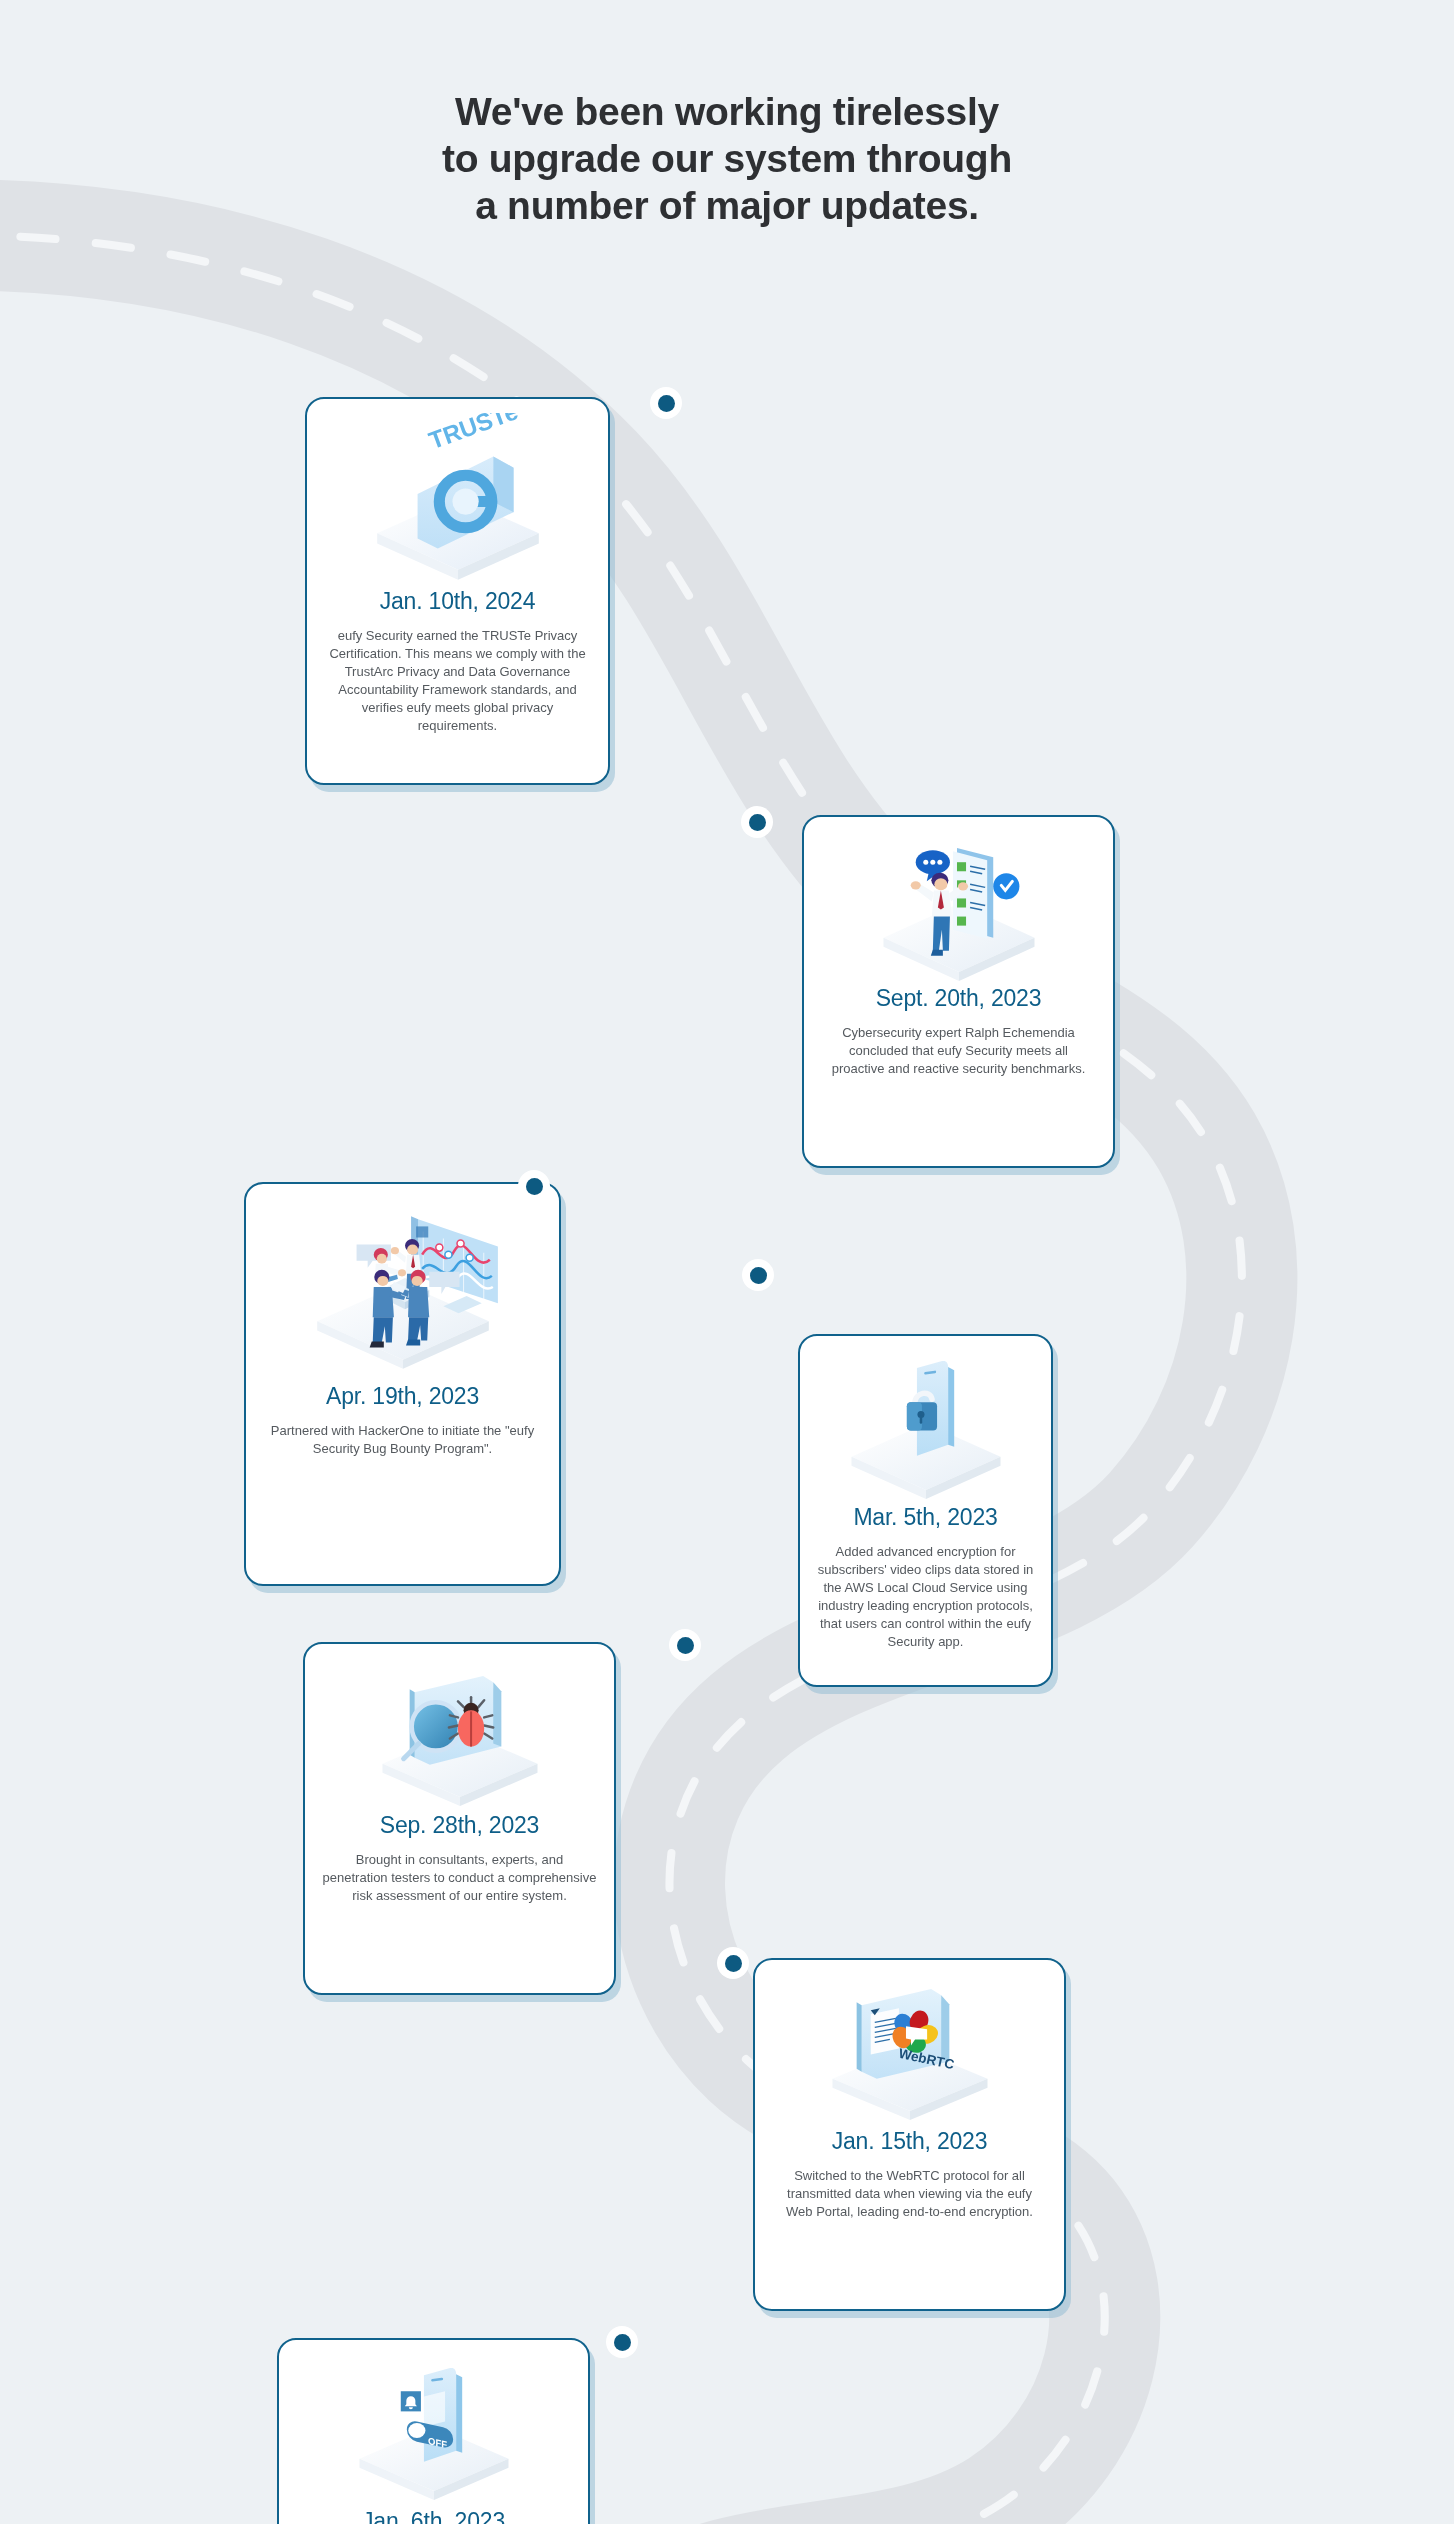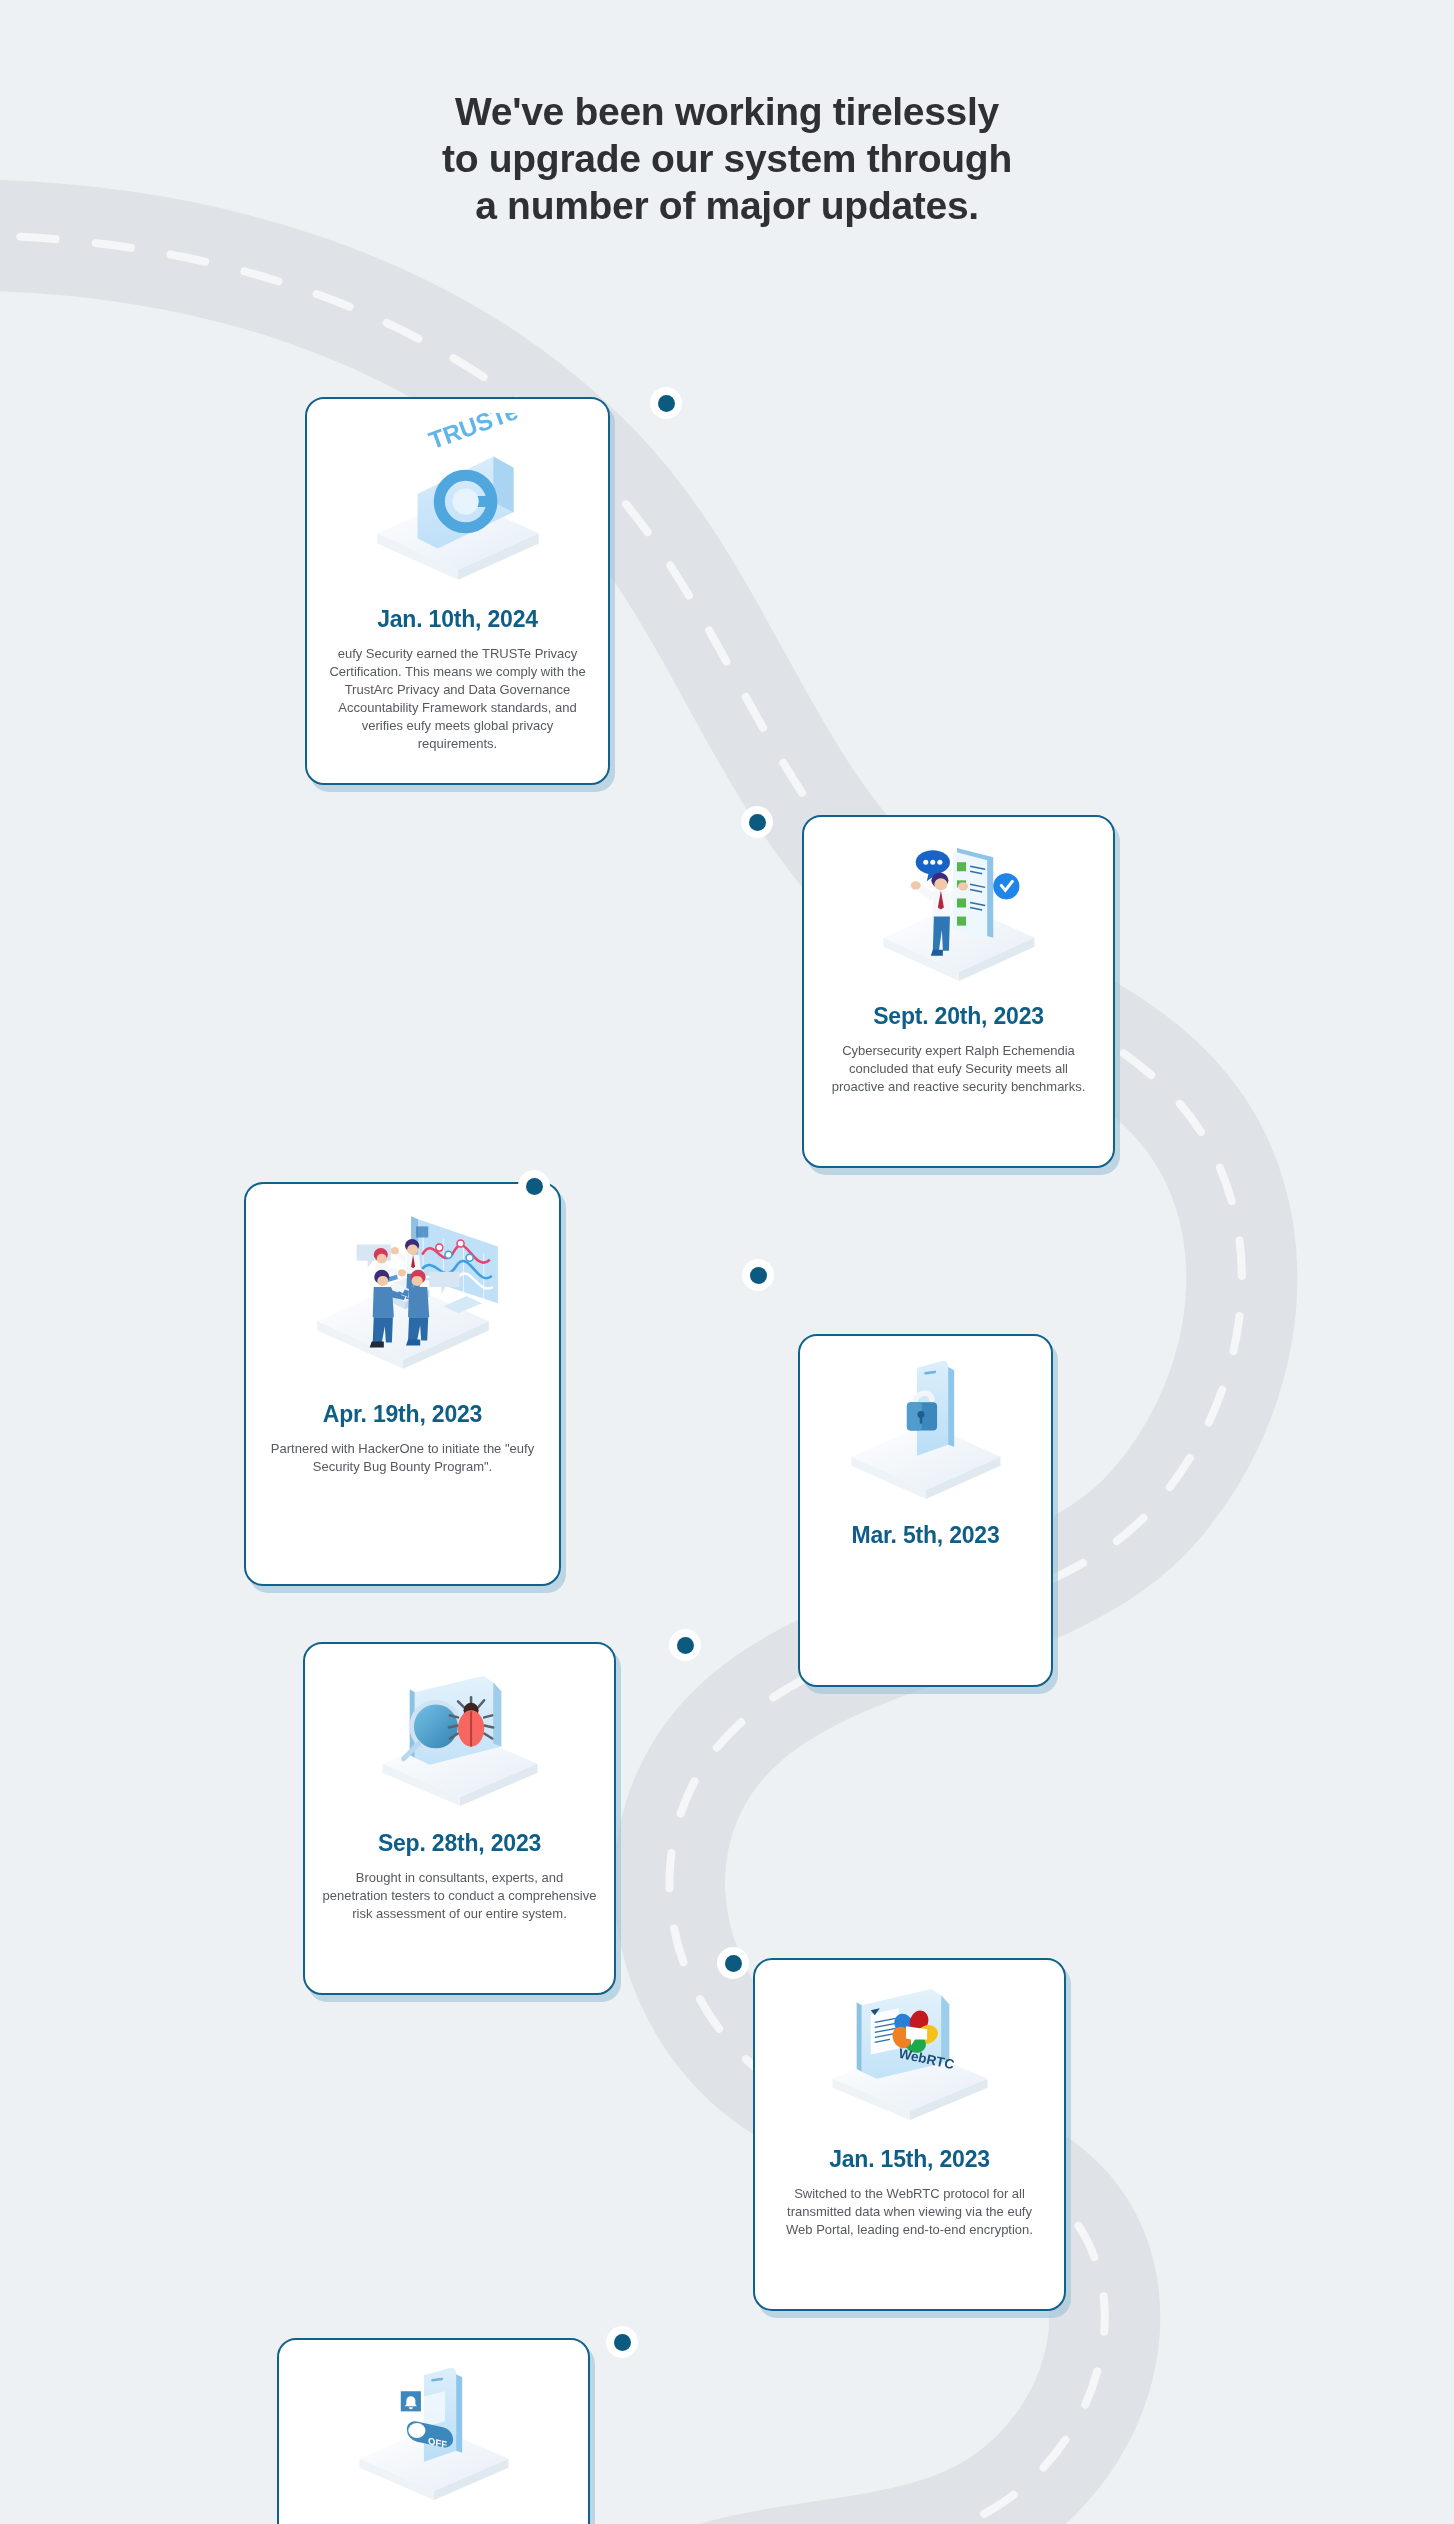--- a/index.html
+++ b/index.html
@@ -26,23 +26,23 @@
     background:#ffffff;
     border:2.5px solid #10628c;
     border-radius:19px;
     box-shadow: 5px 7px 0 0 rgba(150,190,212,.55);
     display:flex; flex-direction:column; align-items:center;
     padding:14px 17px 20px 17px;
   }
   .card-illus { width:100%; display:flex; justify-content:center; align-items:center; }
   .card-illus svg { display:block; }
   .card-date {
-    color:#0e5e88; font-weight:700; letter-spacing:-0.2px;
+    color:#0e5e88; font-weight:400; letter-spacing:-0.2px;
     font-size:23px; line-height:28px; text-align:center;
-    margin-top:20px;
+    margin-top:2px;
   }
   .card-desc {
     color:#555a5f; font-size:13px; line-height:18px;
     text-align:center; margin-top:12px; font-weight:400;
   }
 
   
   .dot {
     position:absolute; z-index:7;
     width:32px; height:32px; border-radius:50%;
@@ -301,20 +301,21 @@
       <rect x="196" y="44" width="24" height="5" rx="2.5" fill="#6fb3e0" transform="rotate(-8 196 44)"></rect>
 
       <path d="M178 106 C178 84, 208 78, 212 98" stroke="#f2f6fa" stroke-width="11" fill="none" stroke-linecap="round"></path>
       <rect x="162" y="104" width="60" height="56" rx="8" fill="#3c87bb"></rect>
       <rect x="162" y="104" width="30" height="56" rx="8" fill="#4f9ccd"></rect>
       <circle cx="190" cy="128" r="7" fill="#1f5f8c"></circle>
       <path d="M190 132 L190 144" stroke="#1f5f8c" stroke-width="5" stroke-linecap="round"></path>
     </svg>
   </div>
   <div class="card-date">Mar. 5th, 2023</div>
+  <div class="card-desc">Added advanced encryption for subscribers' video clips data stored in the AWS Local Cloud Service using industry leading encryption protocols, that users can control within the eufy Security app.</div>
 </div>
 
 <div class="card" style="left:303px; top:1642px; width:313px; height:353px;">
   <div class="card-illus">
     <svg width="202" height="151" viewBox="0 0 400 300" xmlns="http://www.w3.org/2000/svg">
       <defs>
         <linearGradient id="g5a" x1="0" y1="0" x2="1" y2="1">
           <stop offset="0" stop-color="#ffffff"></stop>
             <stop offset="1" stop-color="#e6eef6"></stop>
         </linearGradient>

